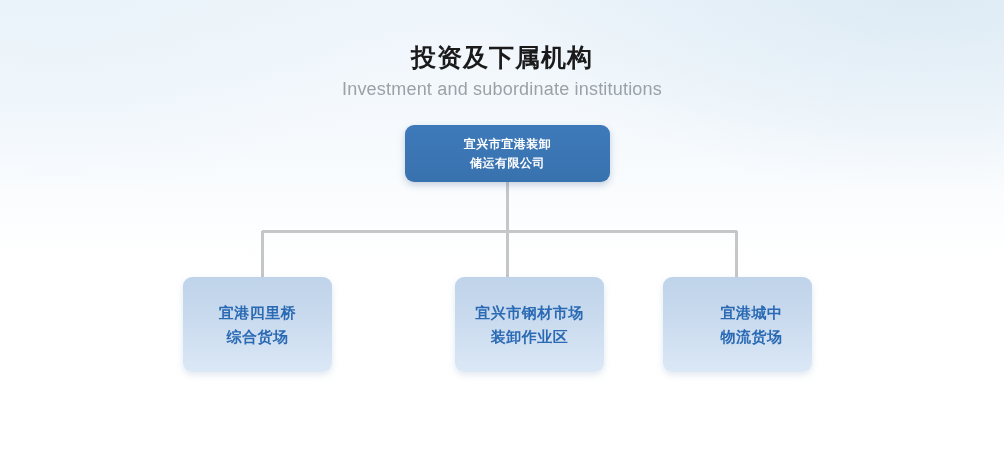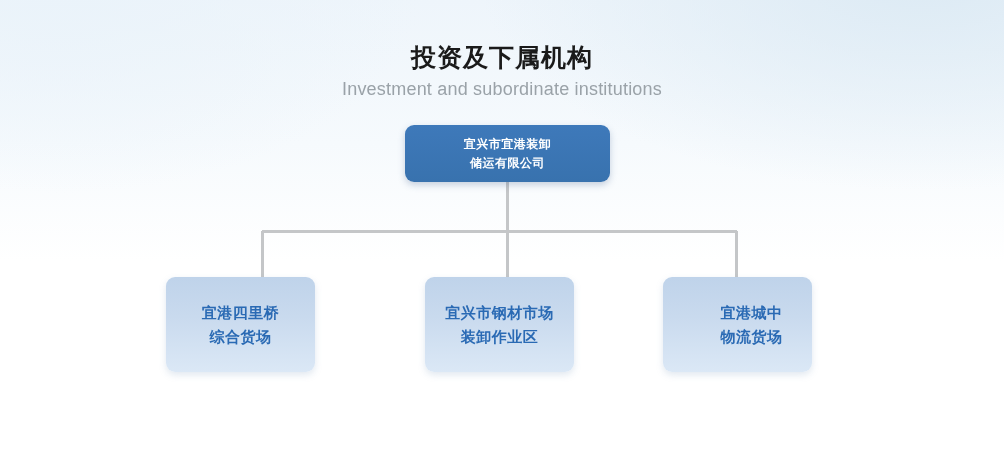--- a/index.html
+++ b/index.html
@@ -94,22 +94,22 @@
     background: linear-gradient(to bottom, #bfd3ea 0%, #c9daee 42%, #dbe8f6 100%);
     box-shadow: 0 3px 7px rgba(120, 150, 185, 0.22);
   }
   .child-node .node-text {
     color: #2a6ab4;
     font-size: 15px;
     font-weight: bold;
     letter-spacing: 0.5px;
   }
 
-  #child-node-0 { left: 166px; }
-  #child-node-1 { left: 425px; }
+  #child-node-0 { left: 183px; }
+  #child-node-1 { left: 455px; }
   #child-node-2 { left: 663px; padding-left: 28px; }
 </style>
 </head>
 <body>
 
 <div id="page">
 
   <div id="header">
     <div id="title">投资及下属机构</div>
     <div id="subtitle">Investment and subordinate institutions</div>

